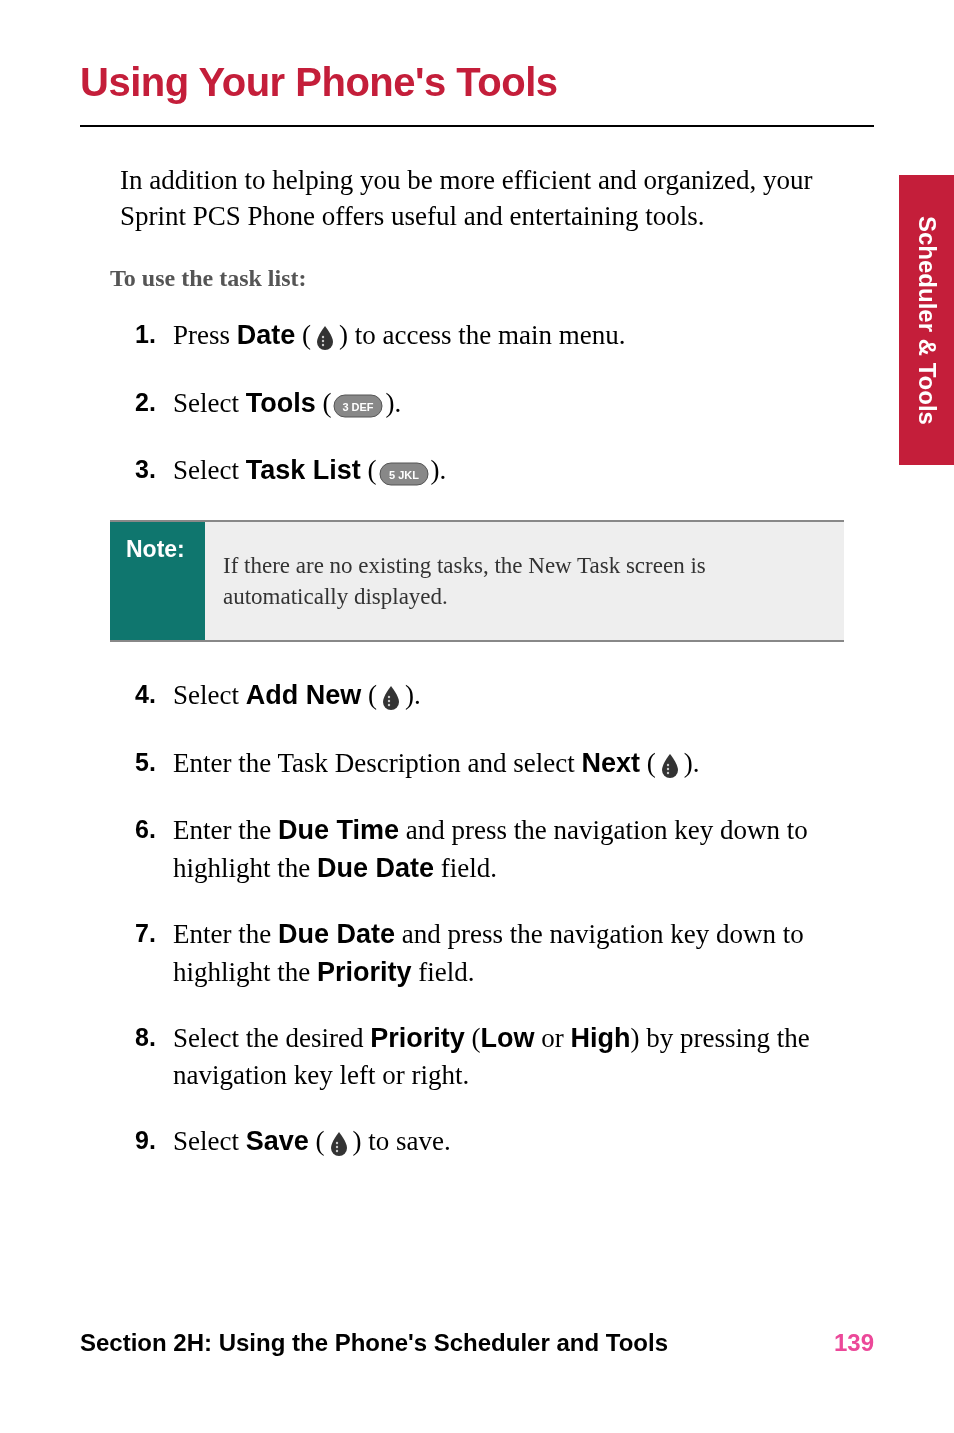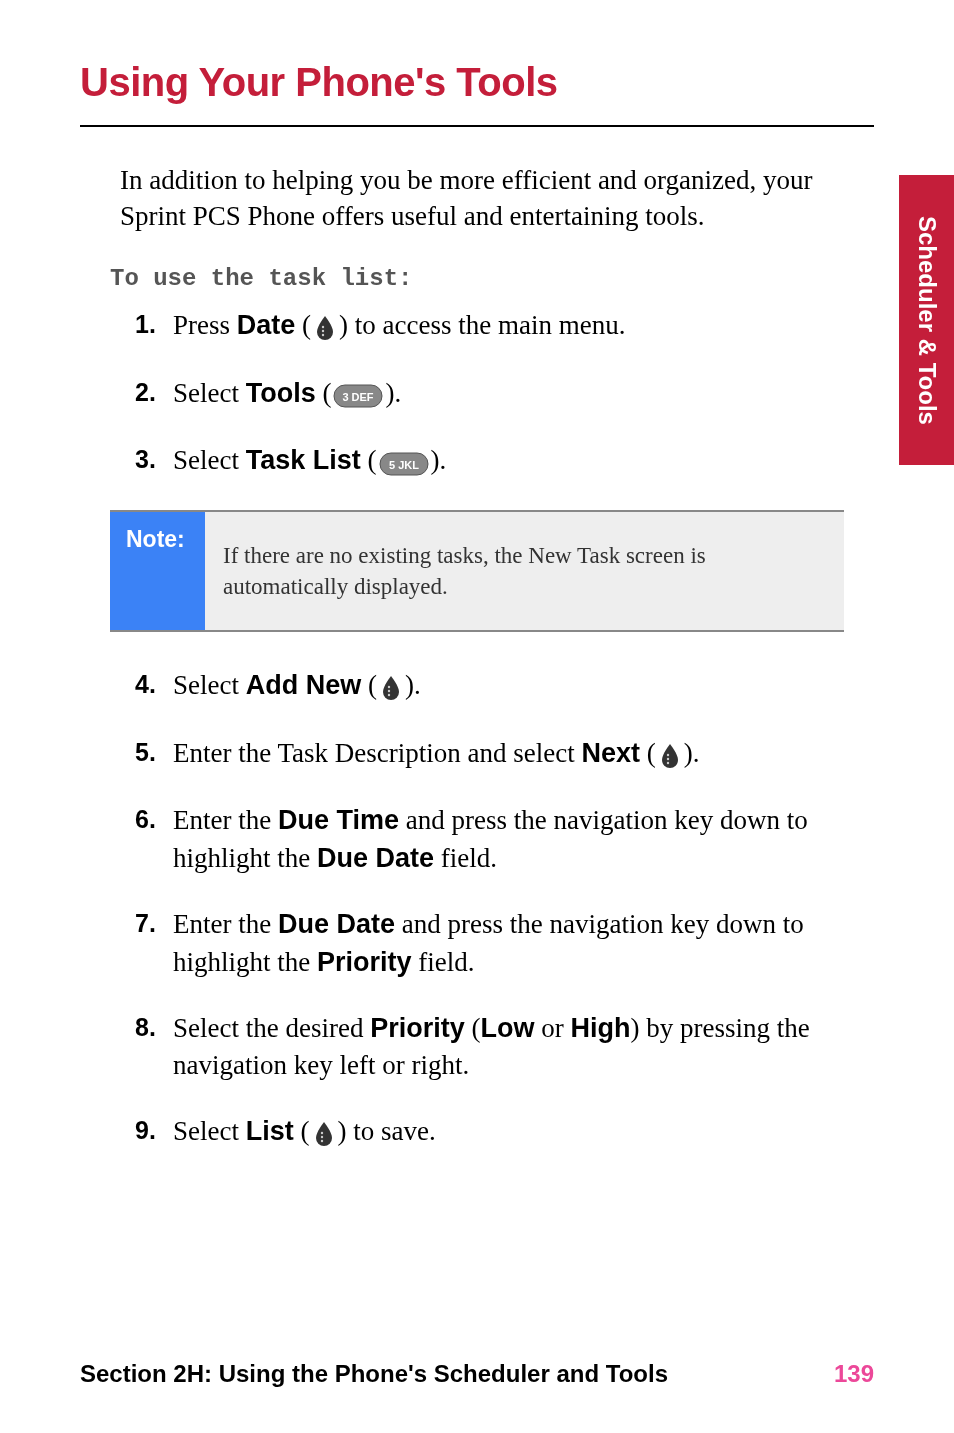--- a/index.html
+++ b/index.html
@@ -54,26 +54,26 @@
   }
   h2 {
     font-family: 'Helvetica Neue', Arial, sans-serif;
     font-weight: bold;
     font-size: 30px;
     color: #C41E3A;
     margin-left: 30px;
     margin-bottom: 25px;
   }
   .sub-instruction {
-    font-family: Liberation Mono, monospace;
+    font-family: Liberation Serif, serif;
     font-weight: bold;
     font-size: 24px;
     color: #555;
     margin-left: 30px;
-    margin-bottom: 15px;
+    margin-bottom: 25px;
   }
   ol.steps {
     list-style: none;
     margin-left: 55px;
     margin-right: 30px;
   }
   ol.steps li {
     display: flex;
     align-items: flex-start;
     margin-bottom: 28px;
@@ -104,42 +104,42 @@
     vertical-align: middle;
     margin: 0 2px;
   }
   .note-box {
     display: flex;
     margin: 5px 30px 35px 30px;
     border-top: 2px solid #888;
     border-bottom: 2px solid #888;
   }
   .note-label {
-    background: #3b82f6;
+    background: #0f766e;
     color: #fff;
     font-family: 'Helvetica Neue', Arial, sans-serif;
     font-weight: bold;
     font-size: 23px;
     padding: 14px 16px;
     display: flex;
     align-items: flex-start;
     min-width: 95px;
   }
   .note-text {
     background: #eee;
     flex: 1;
     padding: 28px 18px;
     font-family: Liberation Serif, serif;
     font-size: 23px;
     color: #333;
     line-height: 1.35;
   }
   .footer {
     position: absolute;
-    bottom: 45px;
+    bottom: 76px;
     left: 80px;
     right: 80px;
     display: flex;
     justify-content: space-between;
     font-family: 'Helvetica Neue', Arial, sans-serif;
     font-weight: bold;
     font-size: 24px;
   }
   .footer .section-label { color: #000; }
   .footer .page-num { color: #ec4899; }
@@ -217,21 +217,21 @@
       <li>
         <span class="num">7.</span>
         <span class="step-content">Enter the <span class="bold-sans">Due Date</span> and press the navigation key down to highlight the <span class="bold-sans">Priority</span> field.</span>
       </li>
       <li>
         <span class="num">8.</span>
         <span class="step-content">Select the desired <span class="bold-sans">Priority</span> (<span class="bold-sans">Low</span> or <span class="bold-sans">High</span>) by pressing the navigation key left or right.</span>
       </li>
       <li>
         <span class="num">9.</span>
-        <span class="step-content">Select <span class="bold-sans">List</span> (<span class="icon-teardrop"><svg width="24" height="28" viewBox="0 0 24 28" style="vertical-align:-6px">
+        <span class="step-content">Select <span class="bold-sans">Save</span> (<span class="icon-teardrop"><svg width="24" height="28" viewBox="0 0 24 28" style="vertical-align:-6px">
               <path d="M12 2 C12 2 4 12 4 18 A8 8 0 0 0 20 18 C20 12 12 2 12 2 Z" fill="#333"></path>
               <circle cx="10" cy="13" r="1.2" fill="#ccc"></circle>
               <circle cx="10" cy="17" r="1.2" fill="#ccc"></circle>
               <circle cx="10" cy="21" r="1.2" fill="#ccc"></circle>
             </svg></span>) to save.</span>
       </li>
     </ol>
 
 </div>
 

